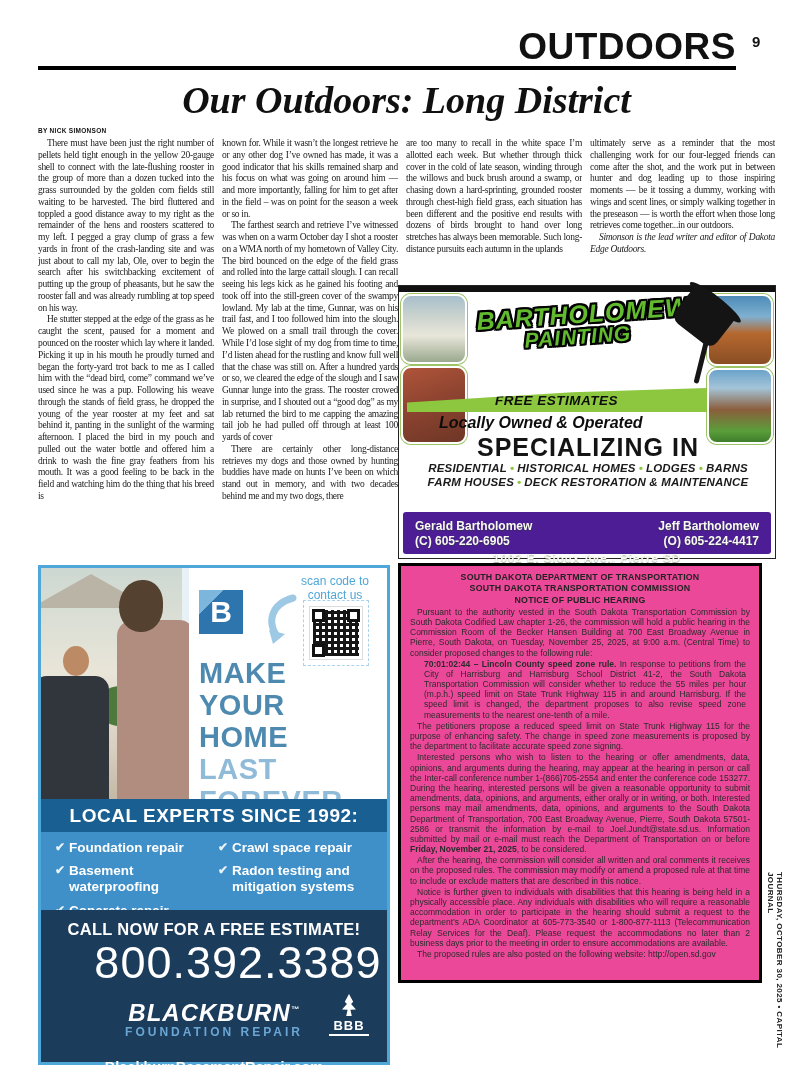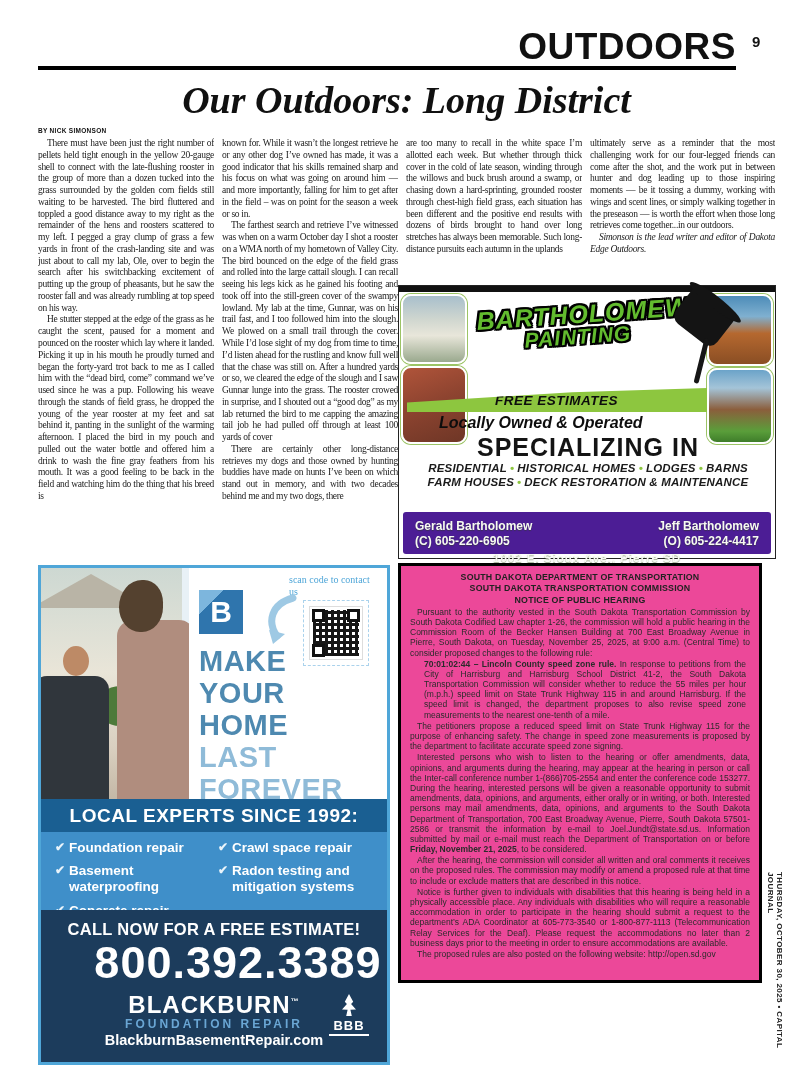--- a/index.html
+++ b/index.html
@@ -96,54 +96,54 @@
     border-radius:50%; background:#bd8a66; }
   .blk-photo .woman-body { position:absolute; right:-6px; top:52px; width:78px; height:180px;
     border-radius:16px 16px 0 0; background:#b08d7e; }
   .blk-photo .woman-hair { position:absolute; right:26px; top:12px; width:44px; height:52px;
     border-radius:55% 45% 50% 50%; background:#54412f; }
   .blk-photo .door-frame { position:absolute; right:0; top:0; width:7px; height:100%; background:#e8f1f6; }
   .blk-b-logo { position:absolute; left:158px; top:22px; width:44px; height:44px;
     background:linear-gradient(135deg,#7db6dd 0 28%,#2f75ad 28% 100%); display:flex;
     align-items:center; justify-content:center; }
   .blk-b-logo span { color:#fff; font-weight:800; font-size:30px; line-height:1; }
-  .blk-scan { position:absolute; left:248px; top:6px; width:92px; text-align:left; color:#4fa6d8;
-    font-size:10px; line-height:1.2;font-family:Liberation Serif, serif; }
+  .blk-scan { position:absolute; left:248px; top:6px; width:92px; text-align:center; color:#4fa6d8;
+    font-size:12px; line-height:1.2; }
   .blk-qr-frame { position:absolute; left:262px; top:32px; width:66px; height:66px;
     border:1px dashed #aad2ec; }
   .blk-qr { position:absolute; left:268px; top:38px; width:54px; height:54px; background:#fff;
     border:1px solid #ddd; }
   .blk-qr .qr-pix { position:absolute; inset:3px;
     background:repeating-linear-gradient(0deg,#161616 0 3px,transparent 3px 6px),
                repeating-linear-gradient(90deg,#161616 0 3px,#fff 3px 6px); }
   .blk-qr .qr-mark { position:absolute; width:13px; height:13px; border:3px solid #111; background:#fff; }
   .qm-tl { left:2px; top:2px; } .qm-tr { right:2px; top:2px; } .qm-bl { left:2px; bottom:2px; }
   .blk-arrow { position:absolute; left:222px; top:26px; }
-  .blk-headline { position:absolute; left:158px; top:79px; width:180px;
+  .blk-headline { position:absolute; left:158px; top:91px; width:180px;
     font-weight:800; line-height:1.0; }
   .blk-headline div { font-size:29px; letter-spacing:.5px; margin-bottom:3px; }
   .hl-dark { color:#4e89b0; } .hl-light { color:#8fbbd8; }
   .blk-experts { position:absolute; left:0; top:231px; width:346px; height:33px; background:#1a5f92;
     color:#fff; font-weight:800; font-size:19px; letter-spacing:.5px; display:flex;
     align-items:center; justify-content:center; }
   .blk-checks { position:absolute; left:0; top:264px; width:346px; height:78px; background:#3f8fc9;
     padding:8px 10px 0 14px; }
   .blk-checks .cols { display:flex; gap:4px; }
   .blk-checks .ccol { flex:1; }
   .check-item { display:flex; gap:4px; color:#fff; font-weight:700; font-size:13.5px;
     line-height:1.2; margin-bottom:7px; }
   .check-item .check { color:#eaf4fb; font-size:12px; }
   .blk-bottom { position:absolute; left:0; top:342px; width:346px; height:152px; background:#1c3c5c;
     color:#fff; text-align:center; }
   .blk-callnow { margin-top:10px; font-weight:800; font-size:16.5px; letter-spacing:.3px; }
-  .blk-phone { font-weight:700; font-size:45px; letter-spacing:1px; line-height:1.05;padding-left:48px; }
-  .blk-brand { margin-top:8px; font-weight:800; font-size:24px; letter-spacing:1px; line-height:.95; }
+  .blk-phone { font-weight:400; font-size:45px; letter-spacing:1px; line-height:1.05;padding-left:48px; }
+  .blk-brand { margin-top:16px; font-weight:800; font-size:24px; letter-spacing:1px; line-height:.95;font-style:italic; }
   .blk-brand sup { font-size:8px; }
   .blk-brand-sub { color:#6aa6d4; font-weight:700; font-size:12px; letter-spacing:3px; }
-  .blk-site { margin-top:1px; font-weight:700; font-size:14.5px; }
+  .blk-site { margin-top:20px; font-weight:700; font-size:14.5px; }
   .bbb-logo { position:absolute; right:18px; bottom:26px; width:40px; text-align:center; color:#fff;margin-left:47px; }
   .bbb-flame { width:14px; height:22px; margin:0 auto 2px auto; background:#fff;
     clip-path:polygon(50% 0,80% 35%,65% 45%,100% 70%,60% 72%,70% 100%,30% 100%,40% 72%,0 70%,35% 45%,20% 35%); }
   .bbb-text { font-weight:800; font-size:13px; letter-spacing:1px; border-bottom:2px solid #fff;
     padding-bottom:1px; }
 
   
   .notice { position:absolute; left:398px; top:563px; width:364px; height:420px;
     border:3px solid #000; background:#ec4899; padding:6px 9px; overflow:hidden;
     font-family:"Liberation Sans", sans-serif; font-size:8.5px; line-height:1.2;

